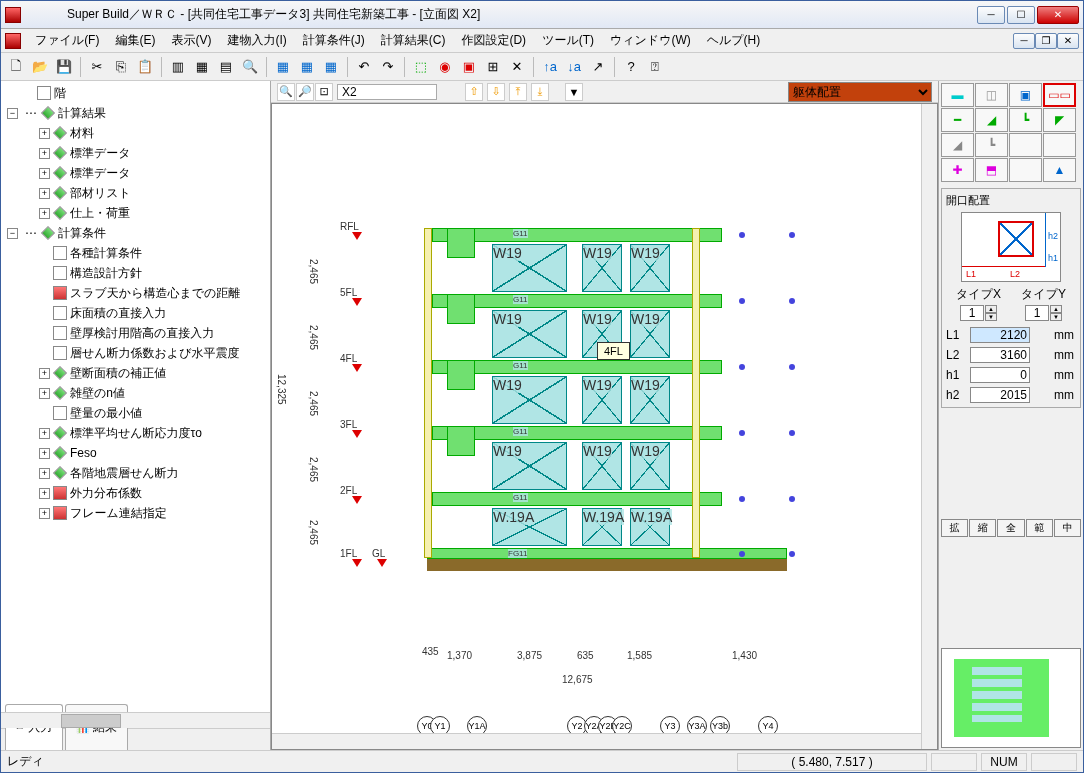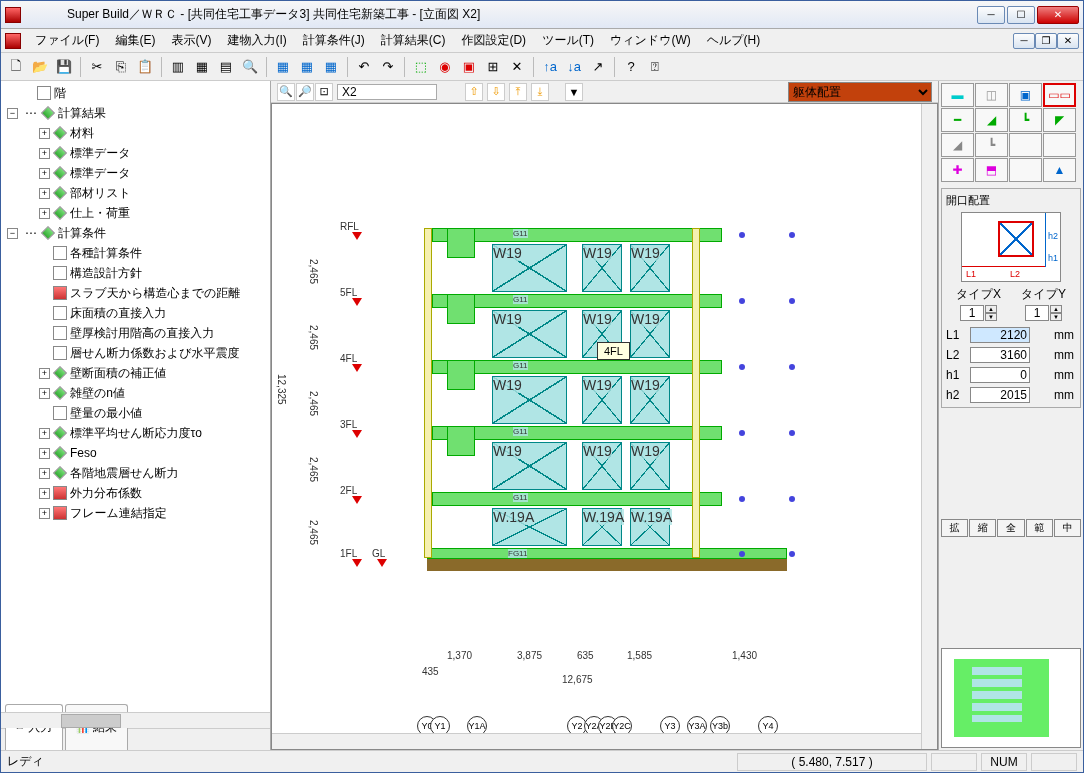--- a/index.html
+++ b/index.html
@@ -344,21 +344,21 @@
 
           <div class="dim-text" style="left:36px;top:155px;writing-mode:vertical-rl">2,465</div>
           <div class="dim-text" style="left:36px;top:221px;writing-mode:vertical-rl">2,465</div>
           <div class="dim-text" style="left:36px;top:287px;writing-mode:vertical-rl">2,465</div>
           <div class="dim-text" style="left:36px;top:353px;writing-mode:vertical-rl">2,465</div>
           <div class="dim-text" style="left:36px;top:416px;writing-mode:vertical-rl">2,465</div>
           <div class="dim-text" style="left:4px;top:270px;writing-mode:vertical-rl">12,325</div>
 
           <div style="position:absolute;left:325px;top:238px;background:#ffffe0;border:1px solid #333;padding:2px 6px;font-size:11px">4FL</div>
 
-          <div class="dim-text" style="left:150px;top:562px">435</div>
+          <div class="dim-text" style="left:150px;top:542px">435</div>
           <div class="dim-text" style="left:175px;top:546px">1,370</div>
           <div class="dim-text" style="left:245px;top:546px">3,875</div>
           <div class="dim-text" style="left:305px;top:546px">635</div>
           <div class="dim-text" style="left:355px;top:546px">1,585</div>
           <div class="dim-text" style="left:460px;top:546px">1,430</div>
           <div class="dim-text" style="left:290px;top:570px">12,675</div>
 
           <div class="axis-circle" style="left:155px;top:612px">Y0</div>
           <div class="axis-circle" style="left:168px;top:612px">Y1</div>
           <div class="axis-circle" style="left:205px;top:612px">Y1A</div>

